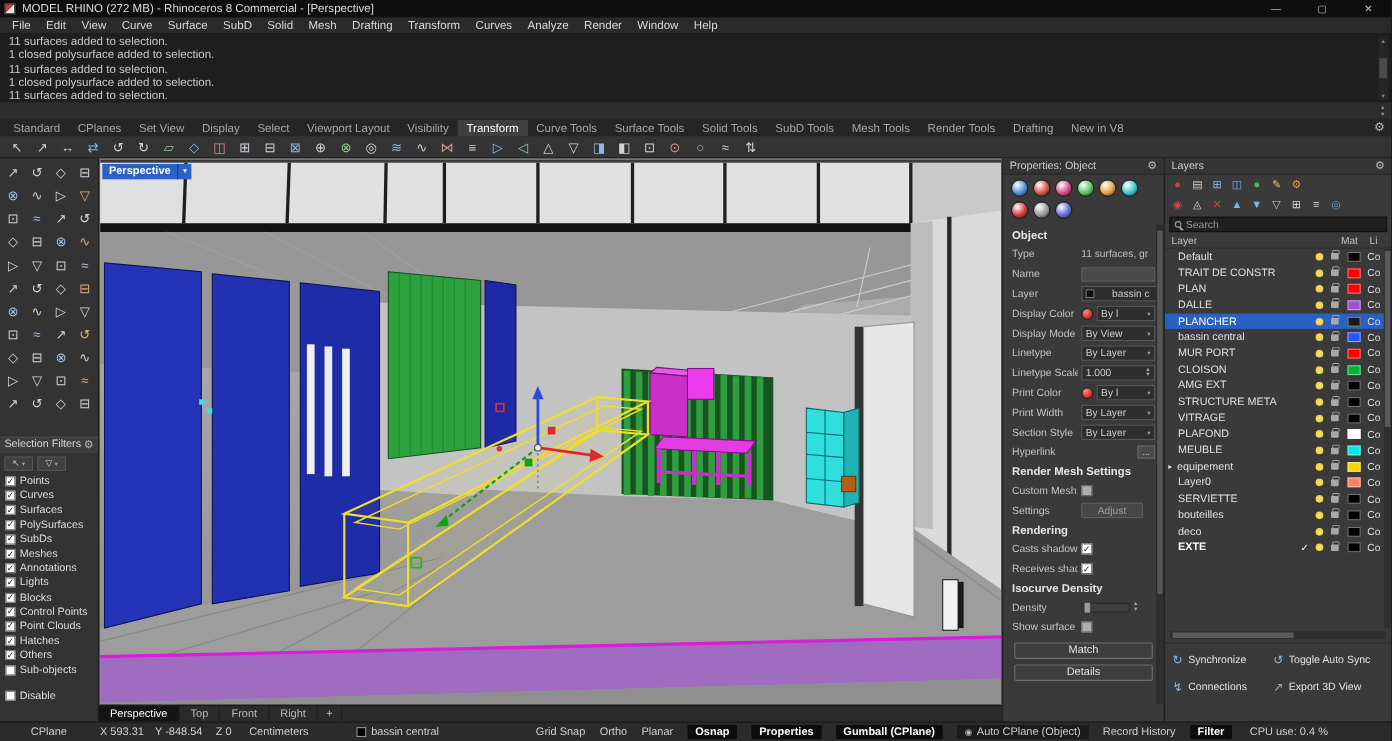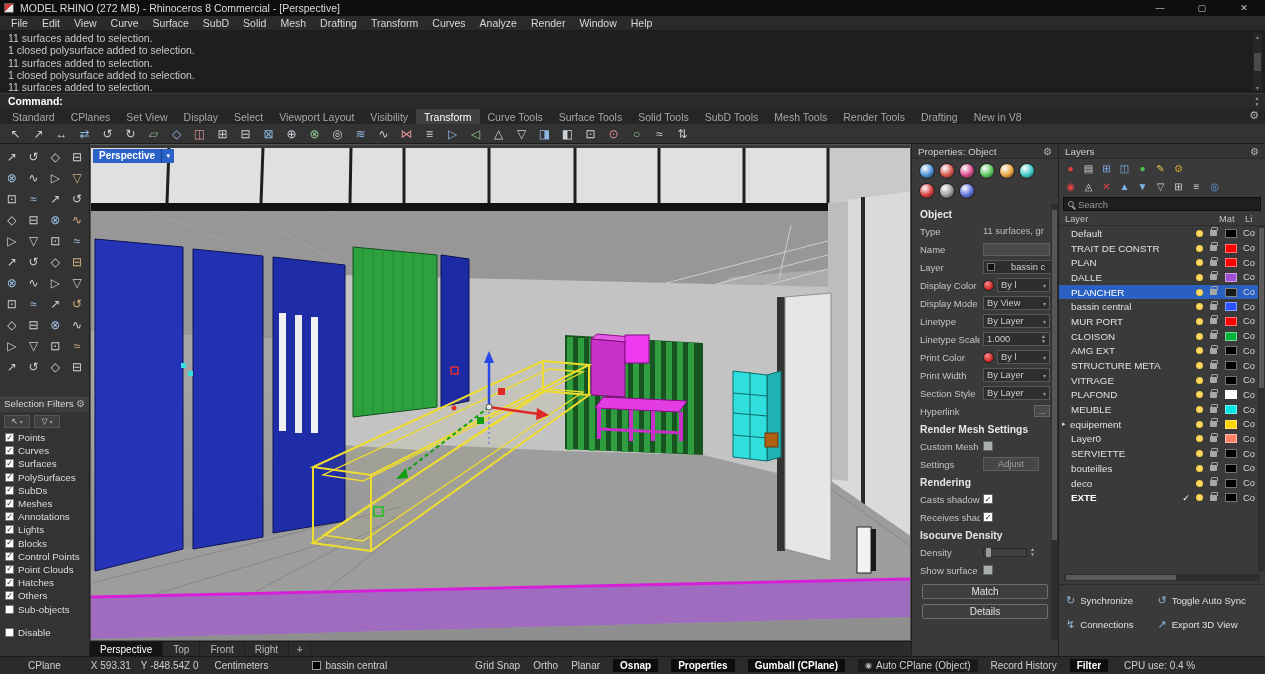--- a/index.html
+++ b/index.html
@@ -161,21 +161,20 @@
       <div class="cmd-hline">1 closed polysurface added to selection.</div>
       <div class="cmd-hline">11 surfaces added to selection.</div>
       <div class="cmd-hline">1 closed polysurface added to selection.</div>
       <div class="cmd-hline">11 surfaces added to selection.</div>
     </div>
   <div class="cmd-scroll">
       <span>▴</span>
       <div class="cmd-thumb"></div>
       <span>▾</span>
     </div>
-  <div class="cmdline"><span>Command:</span></div>
   <div class="cmd-spin">
       <span>▲</span>
       <span>▼</span>
     </div>
 
   <div class="ribbontabs">
       <div class="rtab">Standard</div>
       <div class="rtab">CPlanes</div>
       <div class="rtab">Set View</div>
       <div class="rtab">Display</div>
@@ -870,21 +869,21 @@
         <span class="lf-icon">↗</span>
         <span>Export 3D View</span>
       </div>
     </div>
   </div>
 
   <div class="statusbar">
     <span class="sb-item">CPlane</span>
     <span class="sb-item" style="margin-left:30px">X 593.31</span>
     <span class="sb-item" style="margin-left:10px">Y -848.54</span>
-    <span class="sb-item" style="">Z 0</span>
+    <span class="sb-item" style="margin-left:12px">Z 0</span>
     <span class="sb-item" style="margin-left:16px">Centimeters</span>
     <span class="layerchip">
       <span class="lcswatch"></span>
       <span>bassin central</span>
     </span>
     <span class="sb-toggles">
         <div class="stoggle">
           <div class="stxt">Grid Snap</div>
         </div>
         <div class="stoggle">

